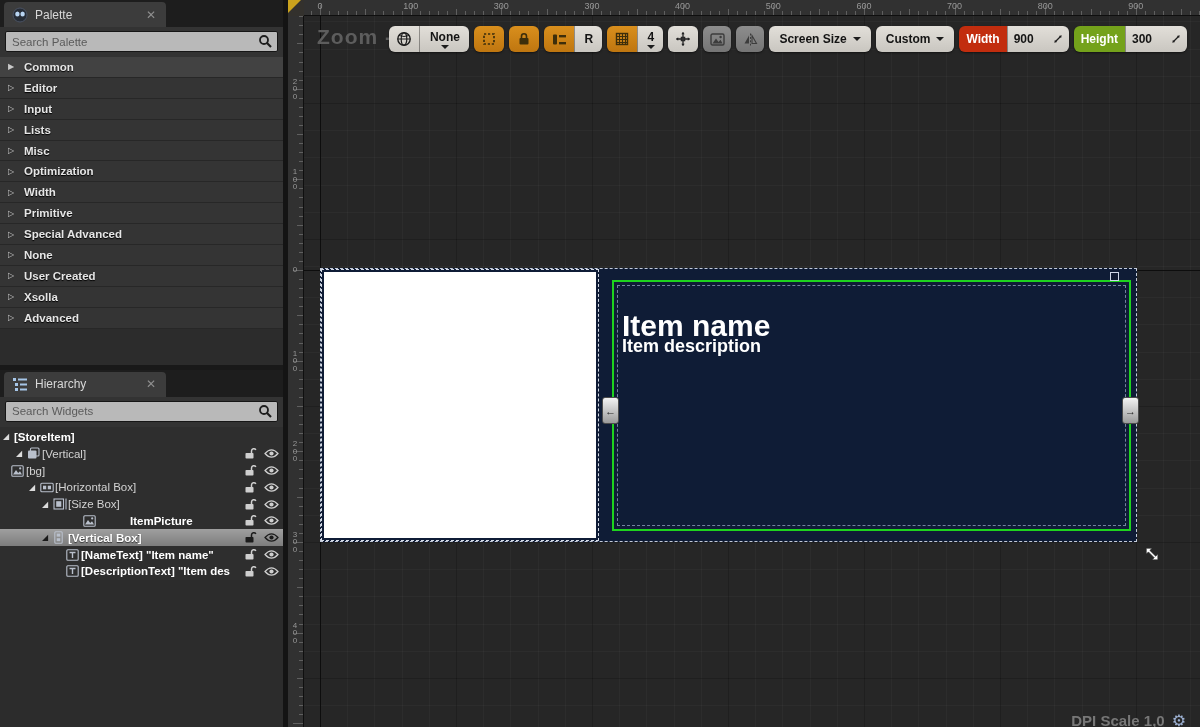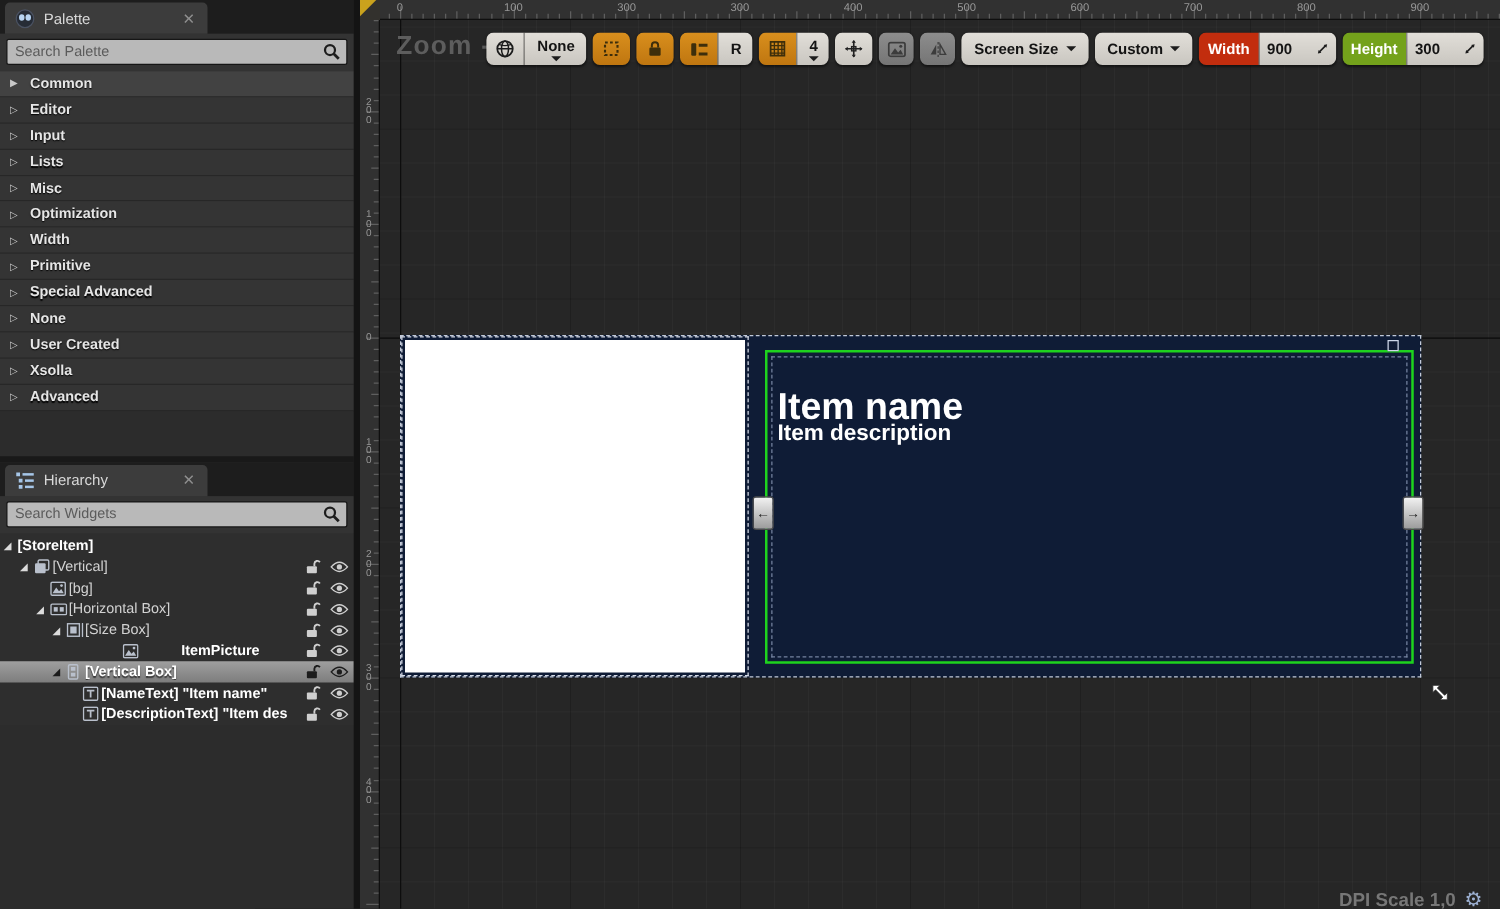--- a/index.html
+++ b/index.html
@@ -262,21 +262,21 @@
       </span>
       <span class="icon-btn">
         <svg width="15" height="11" viewBox="0 0 15 11">
                 <path d="M1 5.5 Q7.5 -1.8 14 5.5 Q7.5 12.8 1 5.5 Z" fill="none" stroke="currentColor" stroke-width="1.2"></path>
                 <circle cx="7.5" cy="5.5" r="2.1" fill="currentColor"></circle>
               </svg>
       </span>
     </span>
   </div>
 
-  <div class="tree-row" style="padding-left: 29px;">
+  <div class="tree-row" style="">
     <span class="tree-expander"></span>
     <span class="tree-icon">
             <svg width="13" height="12" viewBox="0 0 13 12">
               <rect x="0.8" y="0.8" width="11.4" height="10.4" rx="1" fill="none" stroke="currentColor" stroke-width="1.1"></rect>
               <path d="M2 9.5 L5 5 L7.2 8 L9 6.2 L11 9.5 Z" fill="currentColor"></path>
               <circle cx="9.2" cy="3.4" r="1.1" fill="currentColor"></circle>
             </svg>
           </span>
     <span class="tree-label">[bg]</span>
     <span class="row-controls">
@@ -340,21 +340,21 @@
       </span>
       <span class="icon-btn">
         <svg width="15" height="11" viewBox="0 0 15 11">
                 <path d="M1 5.5 Q7.5 -1.8 14 5.5 Q7.5 12.8 1 5.5 Z" fill="none" stroke="currentColor" stroke-width="1.2"></path>
                 <circle cx="7.5" cy="5.5" r="2.1" fill="currentColor"></circle>
               </svg>
       </span>
     </span>
   </div>
 
-  <div class="tree-row" style="padding-left: 55px; gap: 32px;">
+  <div class="tree-row" style="padding-left: 40px; gap: 32px;">
     <span class="tree-expander"></span>
     <span class="tree-icon">
             <svg width="13" height="12" viewBox="0 0 13 12">
               <rect x="0.8" y="0.8" width="11.4" height="10.4" rx="1" fill="none" stroke="currentColor" stroke-width="1.1"></rect>
               <path d="M2 9.5 L5 5 L7.2 8 L9 6.2 L11 9.5 Z" fill="currentColor"></path>
               <circle cx="9.2" cy="3.4" r="1.1" fill="currentColor"></circle>
             </svg>
           </span>
     <span class="tree-label bold">ItemPicture</span>
     <span class="row-controls">

